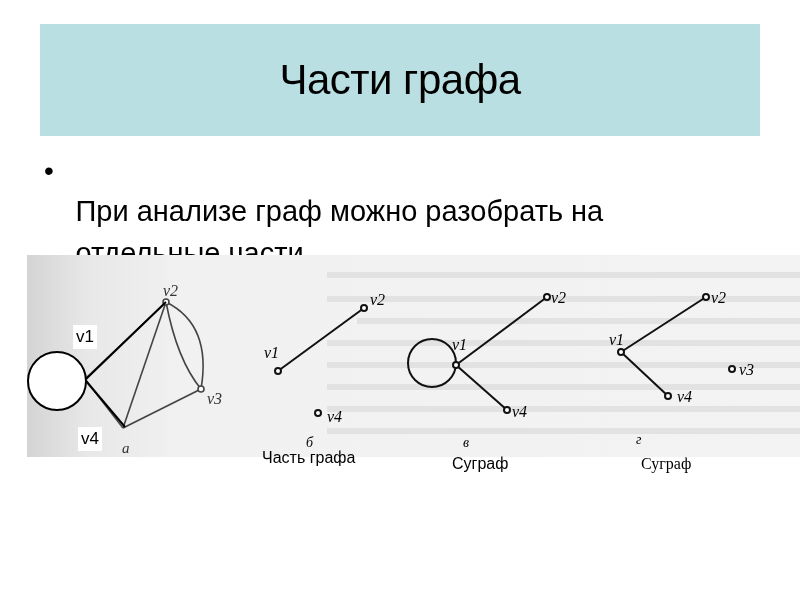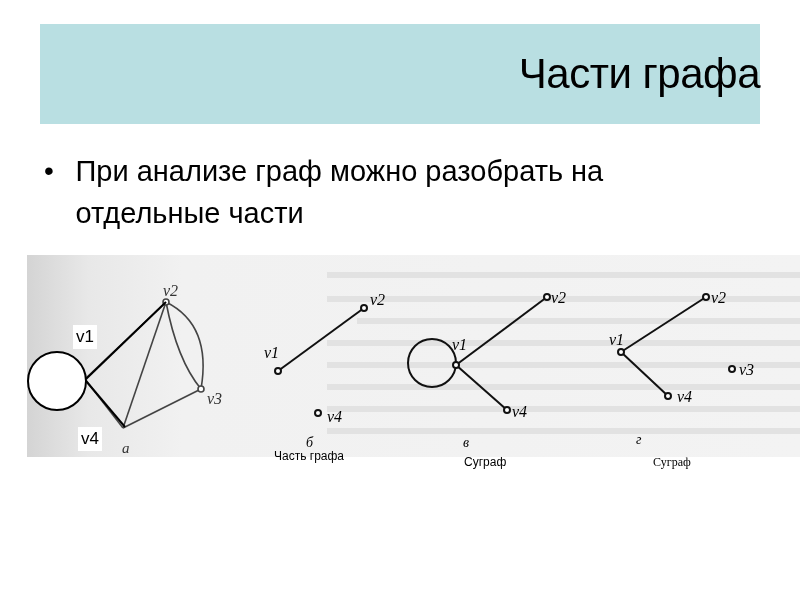--- a/index.html
+++ b/index.html
@@ -1,25 +1,25 @@
 <!DOCTYPE html>
 <html><head>
 <meta charset="utf-8">
 <style>
   html,body{margin:0;padding:0;}
   body{width:800px;height:600px;background:#ffffff;position:relative;overflow:hidden;font-family:"Liberation Sans",sans-serif;}
-  .title-bar{position:absolute;left:40px;top:24px;width:720px;height:100px;background:#b9dfe2;display:flex;align-items:center;justify-content:flex-end;}
+  .title-bar{position:absolute;left:40px;top:24px;width:720px;height:112px;background:#b9dfe2;display:flex;align-items:center;justify-content:center;}
   .title-bar h1{margin:0;font-weight:normal;font-size:42px;color:#000;font-family:"Liberation Sans",sans-serif;letter-spacing:-0.5px;}
   .bullet{position:absolute;left:44px;top:150px;width:700px;display:flex;}
   .bullet .dot{font-size:28px;width:36px;line-height:42px;}
-  .bullet .txt{font-size:29px;line-height:42px;color:#000;}
+  .bullet .txt{font-size:29px;line-height:42px;color:#000;margin-top:40px;}
   .scan{position:absolute;left:27px;top:255px;width:773px;height:202px;background:linear-gradient(90deg,#d4d4d4 0%,#e8e8e8 8%,#f1f1f1 20%,#f3f3f3 100%);}
   .scan svg{position:absolute;left:0;top:0;}
   .label-box{position:absolute;background:#fff;font-size:17px;color:#000;padding:2px 3px;}
-  .caption{position:absolute;font-size:12px;color:#000;margin-left:12px;}
+  .caption{position:absolute;font-size:16px;color:#000;}
 </style>
 </head>
 <body>
 
 <div class="title-bar">
   <h1>Части графа</h1>
 </div>
 
 <div class="bullet">
   <span class="dot">•</span>

